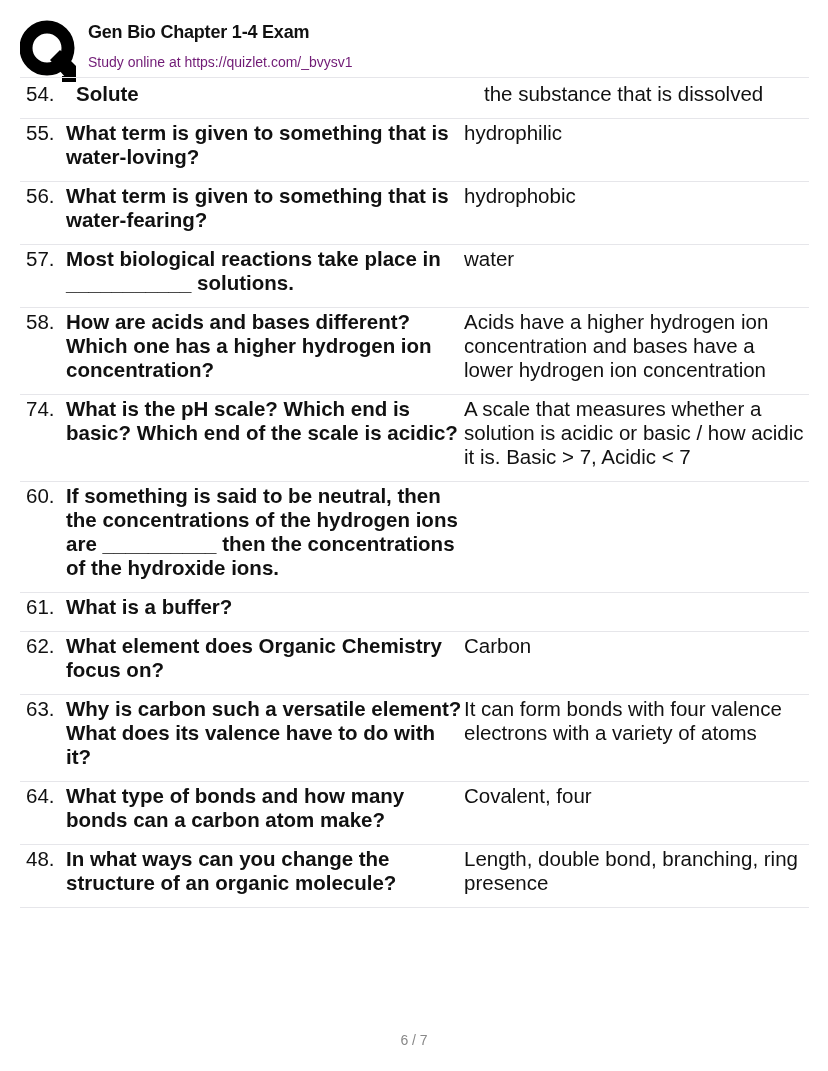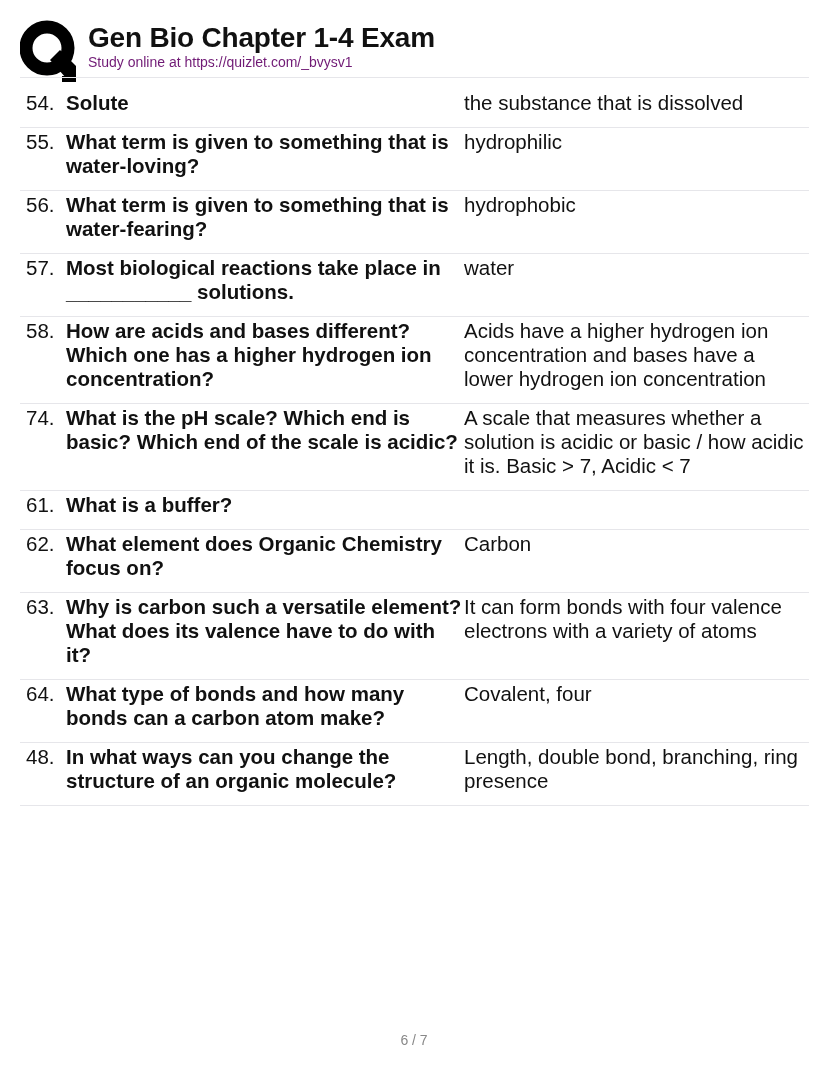--- a/index.html
+++ b/index.html
@@ -1,24 +1,24 @@
 <!DOCTYPE html>
 <html><head>
 <meta charset="utf-8">
 <style>
   html, body { margin: 0; padding: 0; background: #ffffff; }
   body { width: 828px; height: 1071px; position: relative; overflow: hidden;
          font-family: "Liberation Sans", sans-serif; color: #111; }
   .header { position: absolute; left: 20px; top: 16px; height: 60px; width: 790px; }
   .logo { position: absolute; left: 0; top: 4px; width: 56px; height: 62px; }
-  .title { position: absolute; left: 68px; top: 6px; font-size: 28px; font-weight: bold; letter-spacing: -0.2px; }
+  .title { position: absolute; left: 68px; top: 6px; font-size: 18px; font-weight: bold; letter-spacing: -0.2px; }
   .subtitle { position: absolute; left: 68px; top: 38px; font-size: 14px; color: #701a75; }
   .list { position: absolute; left: 20px; top: 77px; width: 789px; }
   .row { border-top: 1.5px solid #e6e6ea; display: flex; padding: 2px 0 12px 0; font-size: 20.5px; line-height: 24px; }
-  .row:first-child { padding-top: 13px; }
+  .row:first-child { padding-top: 4px; gap: 10px; }
   .row.last { border-bottom: 1.5px solid #e6e6ea; }
   .num { width: 46px; flex: none; text-align: left; padding-left: 6px; box-sizing: border-box; }
   .q { width: 398px; flex: none; font-weight: bold; }
   .a { flex: 1; }
   .footer { position: absolute; top: 1032px; left: 0; width: 828px; text-align: center; font-size: 14px; color: #888; }
 </style>
 </head>
 <body>
 
 <div class="header">
@@ -58,20 +58,25 @@
     <div class="num">58.</div>
     <div class="q">How are acids and bases different? Which one has a higher hydrogen ion concentration?</div>
     <div class="a">Acids have a higher hydrogen ion concentration and bases have a lower hydrogen ion concentration</div>
   </div>
   <div class="row">
     <div class="num">74.</div>
     <div class="q">What is the pH scale? Which end is basic? Which end of the scale is acidic?</div>
     <div class="a">A scale that measures whether a solution is acidic or basic / how acidic it is. Basic &gt; 7, Acidic &lt; 7</div>
   </div>
   <div class="row">
+    <div class="num">60.</div>
+    <div class="q">If something is said to be neutral, then the concentrations of the hydrogen ions are __________ then the concentrations of the hydroxide ions.</div>
+    <div class="a"></div>
+  </div>
+  <div class="row">
     <div class="num">61.</div>
     <div class="q">What is a buffer?</div>
   </div>
   <div class="row">
     <div class="num">62.</div>
     <div class="q">What element does Organic Chemistry focus on?</div>
     <div class="a">Carbon</div>
   </div>
   <div class="row">
     <div class="num">63.</div>

